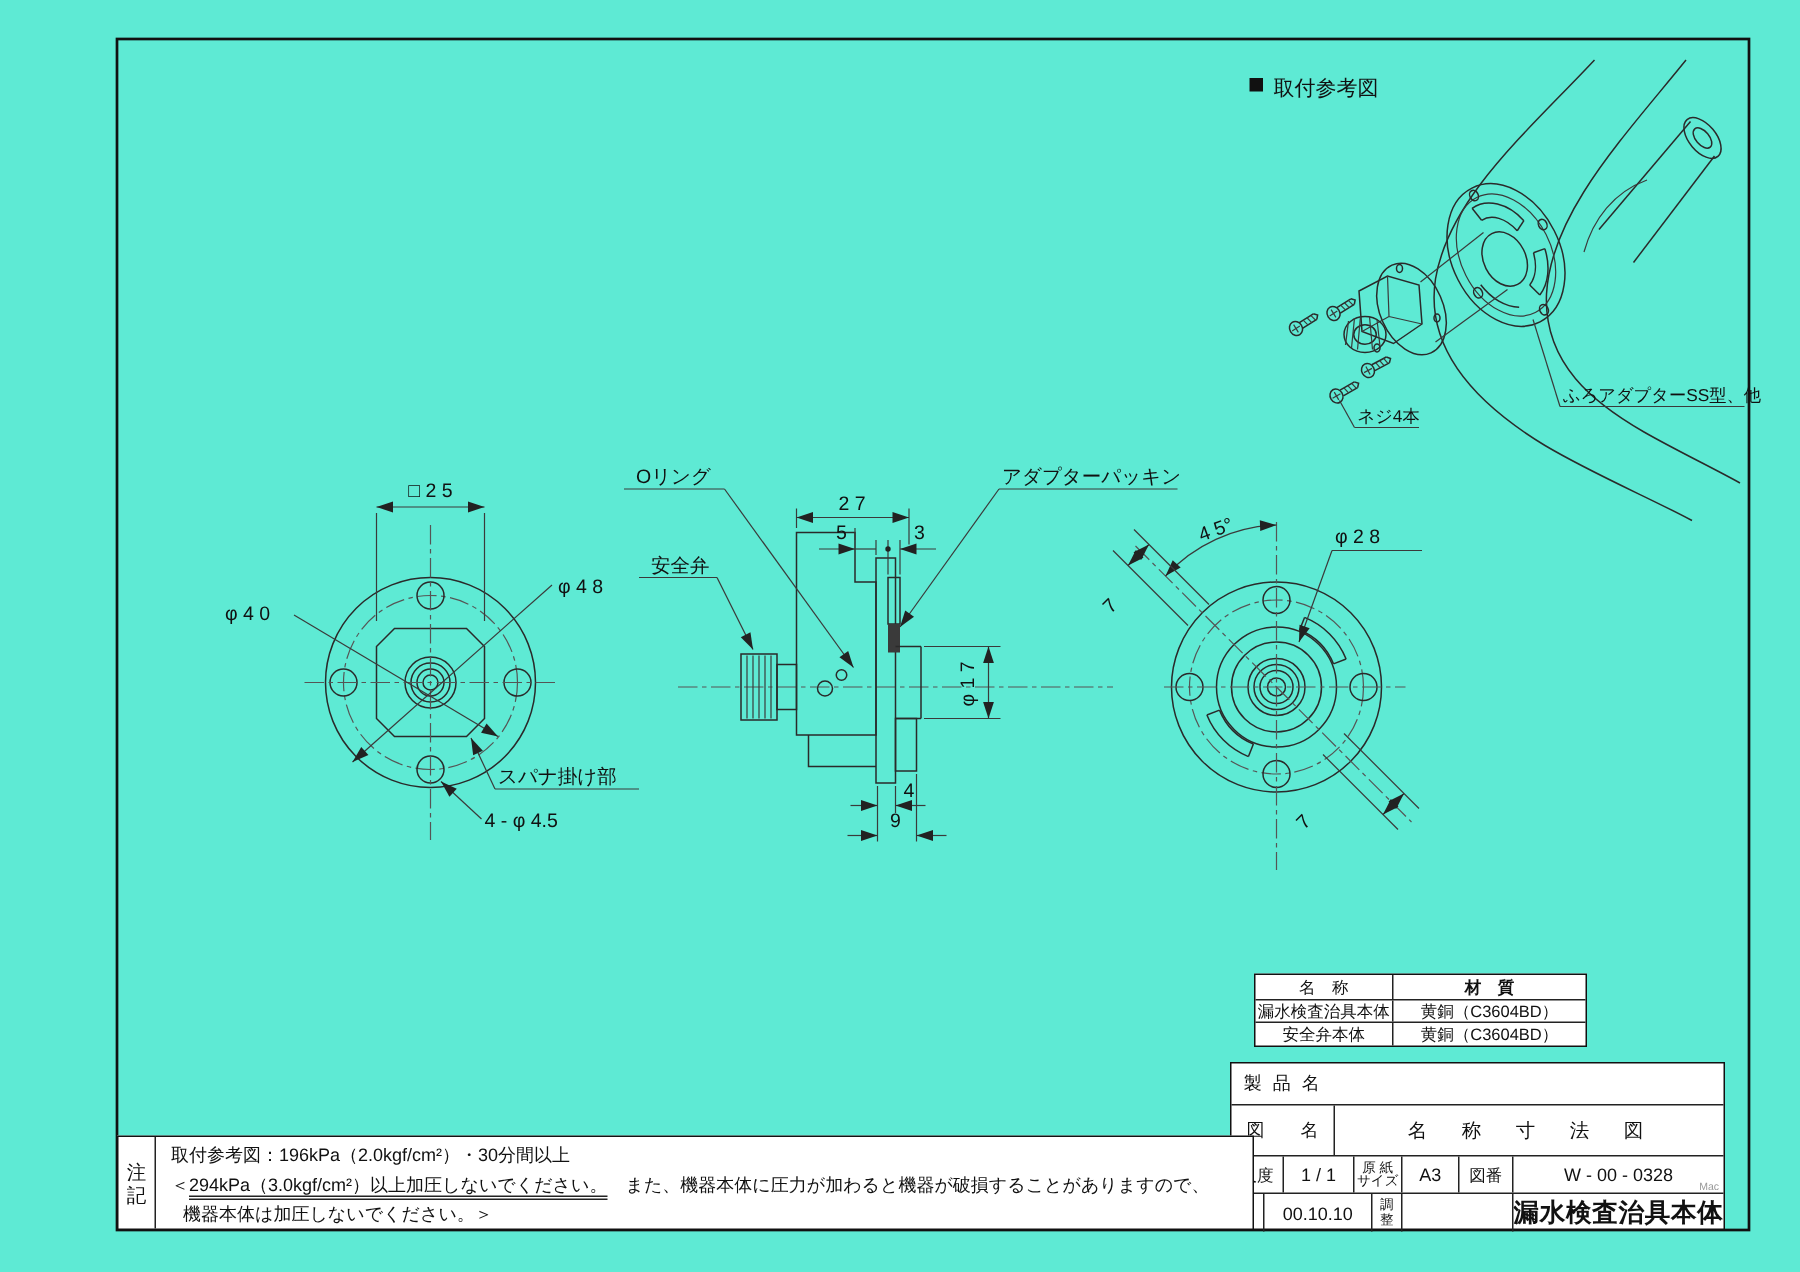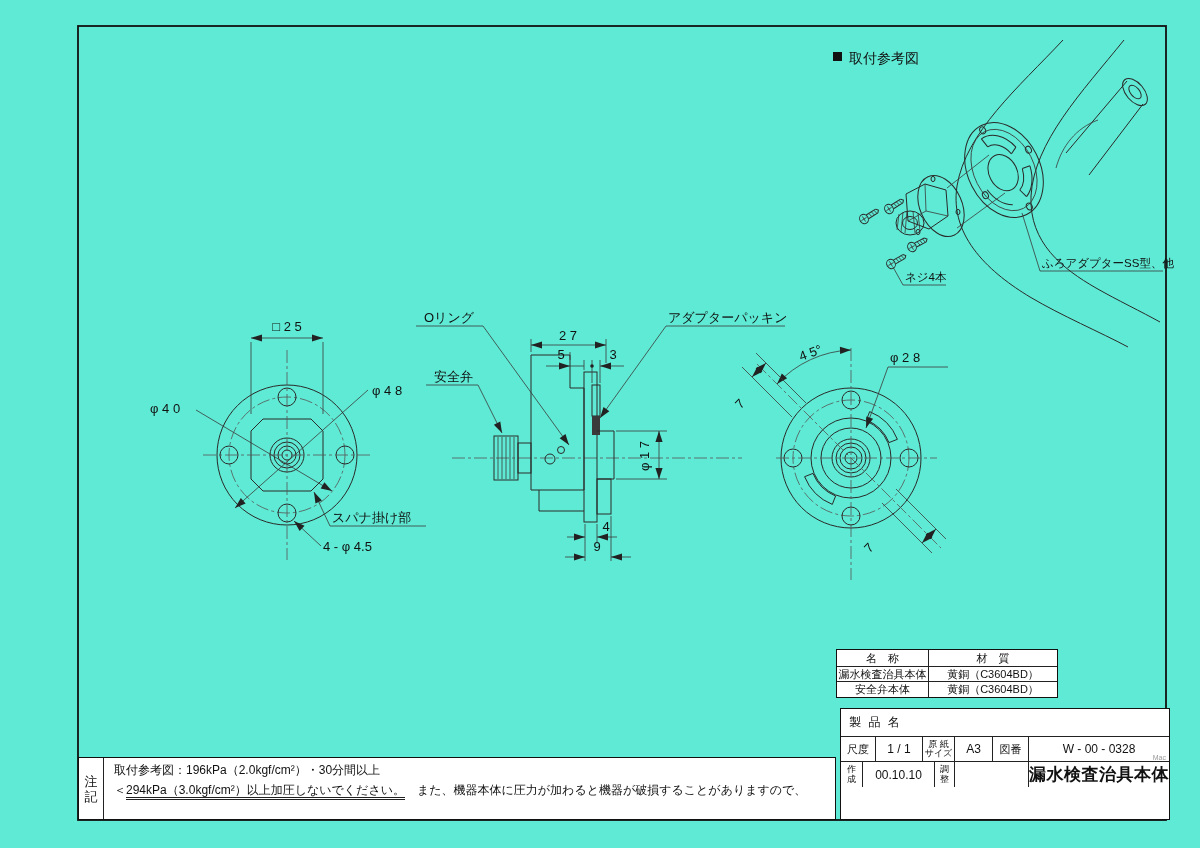--- a/index.html
+++ b/index.html
@@ -303,35 +303,39 @@
     <line x1="896" y1="489" x2="946" y2="539" class="thin"></line>
     <line x1="882" y1="503" x2="932" y2="553" class="thin"></line>
     <line x1="936" y1="529" x2="922" y2="543" class="thin" marker-start="url(#arS)" marker-end="url(#ar)"></line>
     <text x="872" y="551" text-anchor="middle" transform="rotate(-45 872 551)">7</text>
   </g>
 </svg>
 
   <div class="abs blk" style="left:836px;top:649px;width:222px;">
     <div class="row" style="height:17px;">
       <div class="c" style="width:92px;">名　称</div>
-      <div class="c" style="flex:1;">材　質</div>
+      <div class="c" style="flex:1;font-weight:bold;">材　質</div>
     </div>
     <div class="row" style="height:15px;">
       <div class="c" style="width:92px;">漏水検査治具本体</div>
       <div class="c" style="flex:1;">黄銅（C3604BD）</div>
     </div>
     <div class="row" style="height:15px;align-items:center;">
       <div class="c" style="width:92px;">安全弁本体</div>
       <div class="c" style="flex:1;">黄銅（C3604BD）</div>
     </div>
   </div>
 
-  <div class="abs blk" style="left:840px;top:708px;width:330px;height:112px;">
+  <div class="abs blk" style="left:820px;top:708px;width:330px;height:112px;">
     <div class="row" style="height:28px;">
       <div class="c lsp2" style="width:69px;font-size:12px;">製 品 名</div>
+    </div>
+    <div class="row" style="height:34px;">
+      <div class="c" style="width:69px;font-size:12px;">図　　名</div>
+      <div class="c l13 spread" style="flex:1;">名　称　寸　法　図</div>
     </div>
     <div class="row" style="height:25px;">
       <div class="c" style="width:35px;">尺度</div>
       <div class="c l12" style="width:47px;">1 / 1</div>
       <div class="c tiny" style="width:32px;">
         <span>原 紙</span>
         <span>サイズ</span>
       </div>
       <div class="c l12" style="width:38px;">A3</div>
       <div class="c" style="width:36px;">図番</div>
@@ -356,16 +360,17 @@
   </div>
 
   <div class="abs notes" style="left:78px;top:757px;width:758px;height:63px;">
     <div class="notes-label">
       <span>注</span>
       <span>記</span>
     </div>
     <div class="notes-body">
       <div>取付参考図：196kPa（2.0kgf/cm²）・30分間以上</div>
       <div><span>＜</span><span class="dbl">294kPa（3.0kgf/cm²）以上加圧しないでください。</span><span>　また、機器本体に圧力が加わると機器が破損することがありますので、</span></div>
+      <div style="padding-left:8px;">機器本体は加圧しないでください。＞</div>
     </div>
   </div>
 
 </div>
 
 </body></html>

